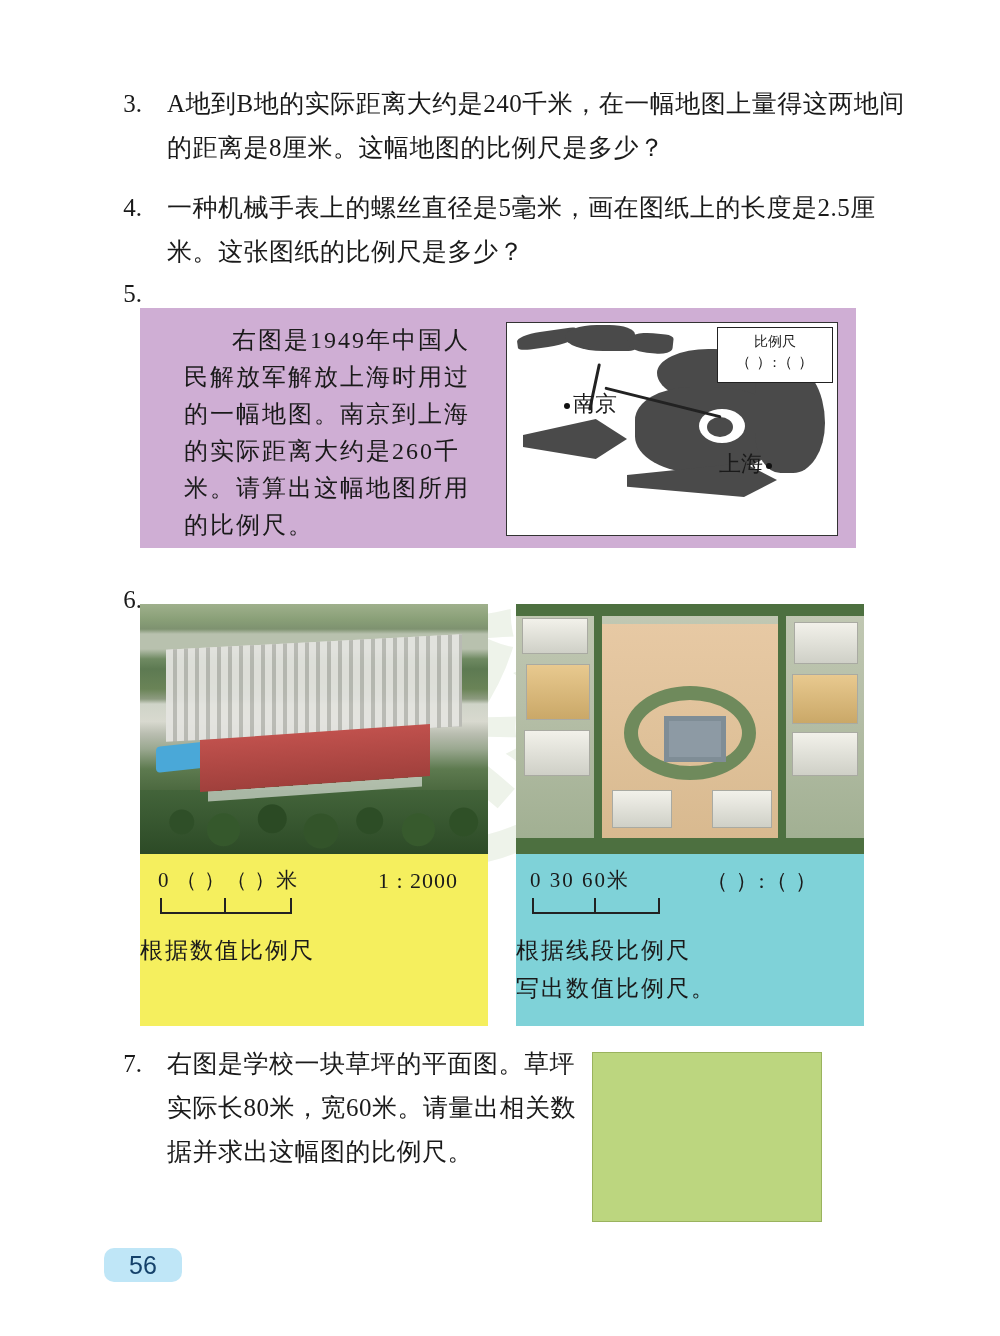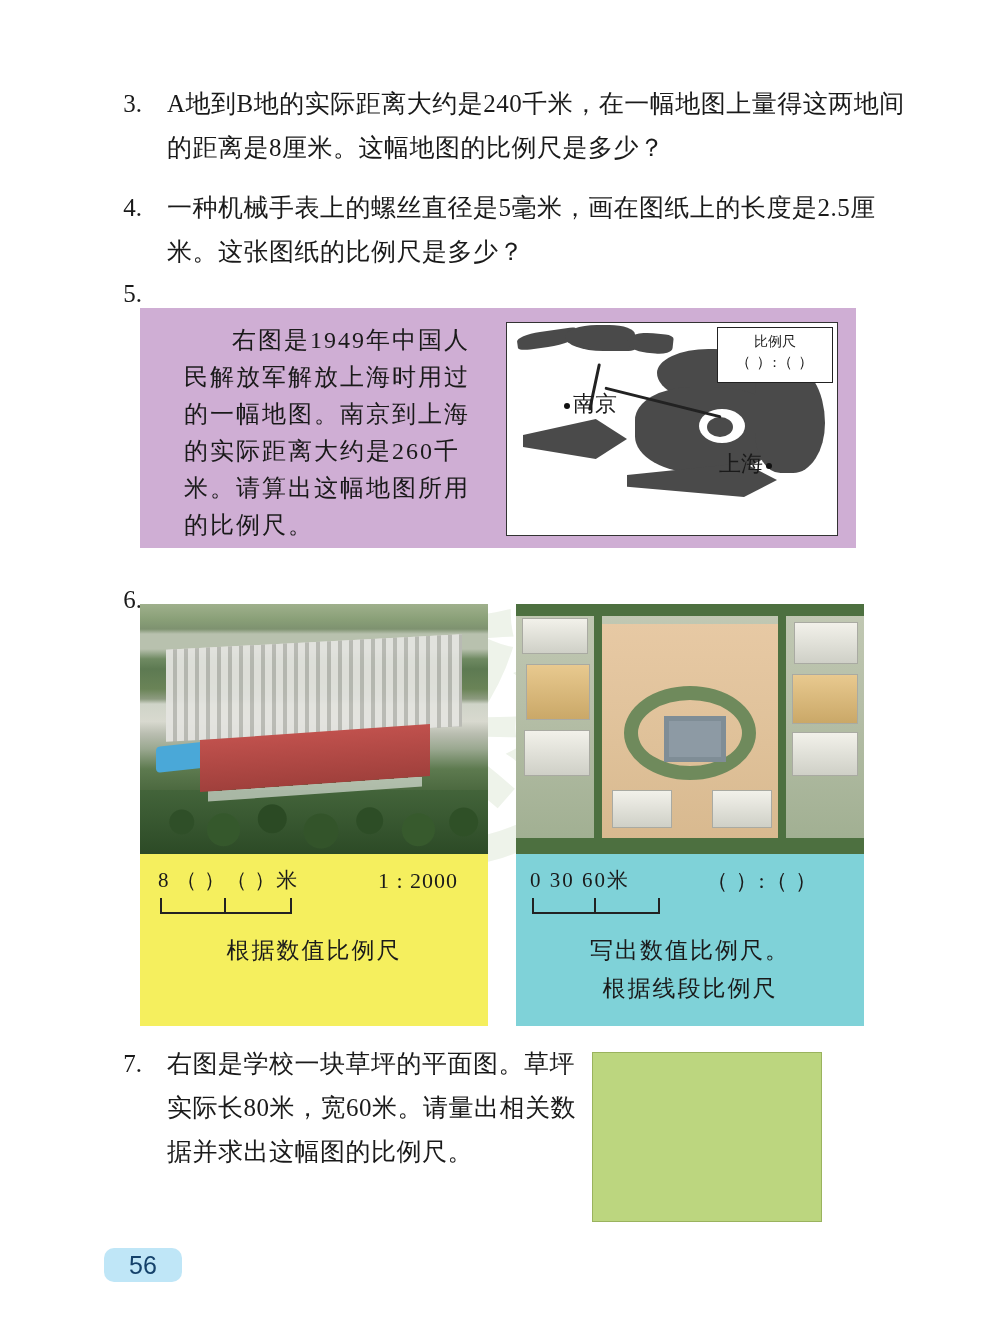--- a/index.html
+++ b/index.html
@@ -277,21 +277,20 @@
     letter-spacing: 1px;
     white-space: nowrap;
   }
   #nsA { left: 238px; top: 4px; }
   #nsB { left: 190px; top: 2px; }
 
   .cap-text {
     position: absolute;
     left: 0; top: 78px;
     width: 348px;
-    text-align: center;
     font-size: 23px;
     line-height: 38px;
     letter-spacing: 2px;
   }
 
   
   .lawn {
     position: absolute;
     left: 592px;
     top: 1052px;
@@ -375,21 +374,21 @@
     <div class="num">6.</div>
   </div>
 
   <div class="photo-panel" id="panel6a">
     <div class="photo photoA">
       <div class="poolA"></div>
       <div class="treesA"></div>
     </div>
     <div class="photo-caption-strip" id="capA">
       <div class="scalebar-row">
-        <div class="sb-labels" id="sbA-labels">8  （    ）（    ）米</div>
+        <div class="sb-labels" id="sbA-labels">0  （    ）（    ）米</div>
         <div class="sb-ruler" id="sbA-ruler">
           <div class="sb-tick" style="left:62px;"></div>
         </div>
         <div class="numeric-scale" id="nsA">1 : 2000</div>
       </div>
       <div class="cap-text">
         <div>根据数值比例尺</div>
       </div>
     </div>
   </div>
@@ -412,22 +411,22 @@
     </div>
     <div class="photo-caption-strip" id="capB">
       <div class="scalebar-row">
         <div class="sb-labels" id="sbB-labels">0      30     60米</div>
         <div class="sb-ruler" id="sbB-ruler">
           <div class="sb-tick" style="left:60px;"></div>
         </div>
         <div class="numeric-scale" id="nsB">（    ）:（    ）</div>
       </div>
       <div class="cap-text">
+        <div>根据线段比例尺</div>
         <div>写出数值比例尺。</div>
-        <div>根据线段比例尺</div>
       </div>
     </div>
   </div>
 
   <div class="problem" id="p7">
     <div class="num">7.</div>
     <div class="ptext">右图是学校一块草坪的平面图。草坪实际长80米，宽60米。请量出相关数据并求出这幅图的比例尺。</div>
   </div>
 
   <div class="lawn"></div>

